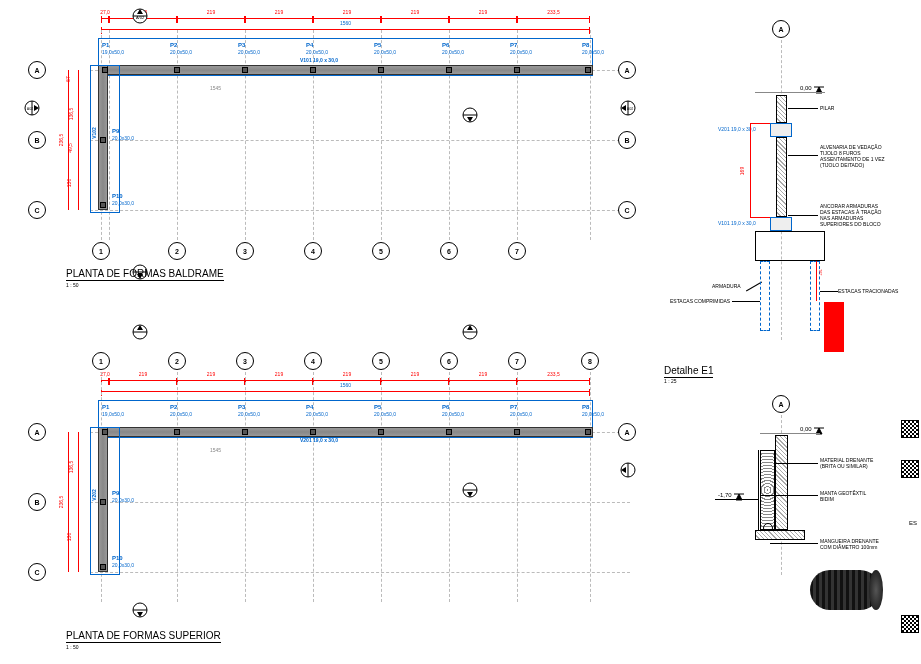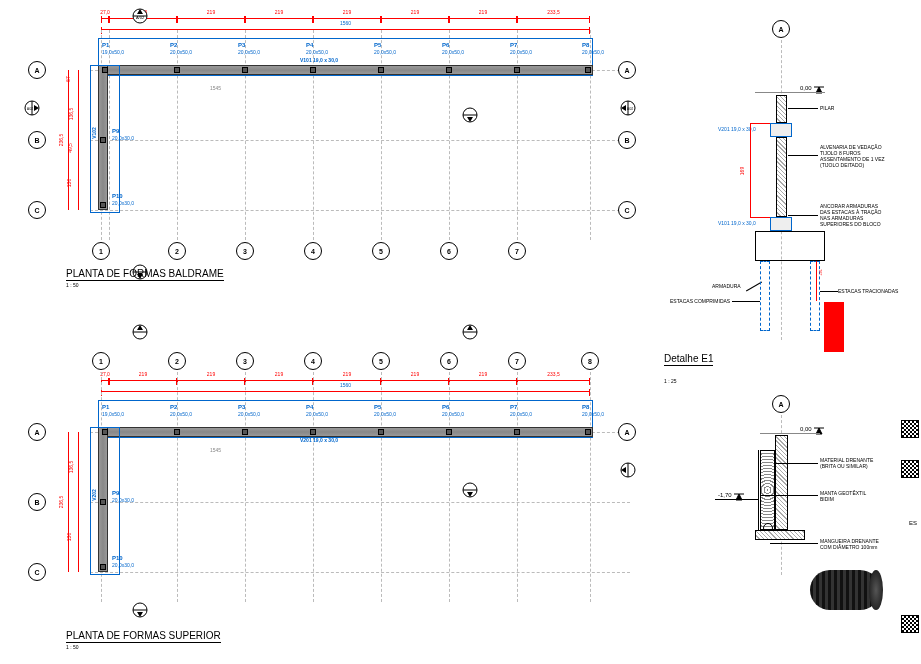--- a/index.html
+++ b/index.html
@@ -461,21 +461,21 @@
     <div class="det-lbl" style="left:10px;top:278px;">ESTACAS COMPRIMIDAS</div>
     <div class="leader" style="left:72px;top:281px;width:28px;"></div>
     <div class="det-lbl" style="left:178px;top:268px;">ESTACAS TRACIONADAS</div>
     <div class="leader" style="left:160px;top:271px;width:18px;"></div>
 
     <div class="red-block" style="left:164px;top:282px;width:20px;height:50px;"></div>
 
     <div class="det-line-v" style="left:156px;top:241px;height:40px;"></div>
     <div class="det-lbl" style="left:158px;top:250px;color:#f00;transform:rotate(-90deg);font-size:4px;">+91</div>
 
-    <div class="title" style="left:4px;top:333px;">Detalhe E1</div>
+    <div class="title" style="left:4px;top:345px;">Detalhe E1</div>
     <div class="title-sub" style="left:4px;top:358px;">1 : 25</div>
   </div>
 
   <div class="detail2">
     <div class="bubble" style="left:112px;top:0;">
         <span>A</span>
       </div>
     <div class="grid-v" style="left:121px;top:20px;height:160px;"></div>
 
     <div class="level-mark" style="left:140px;top:28px;">

